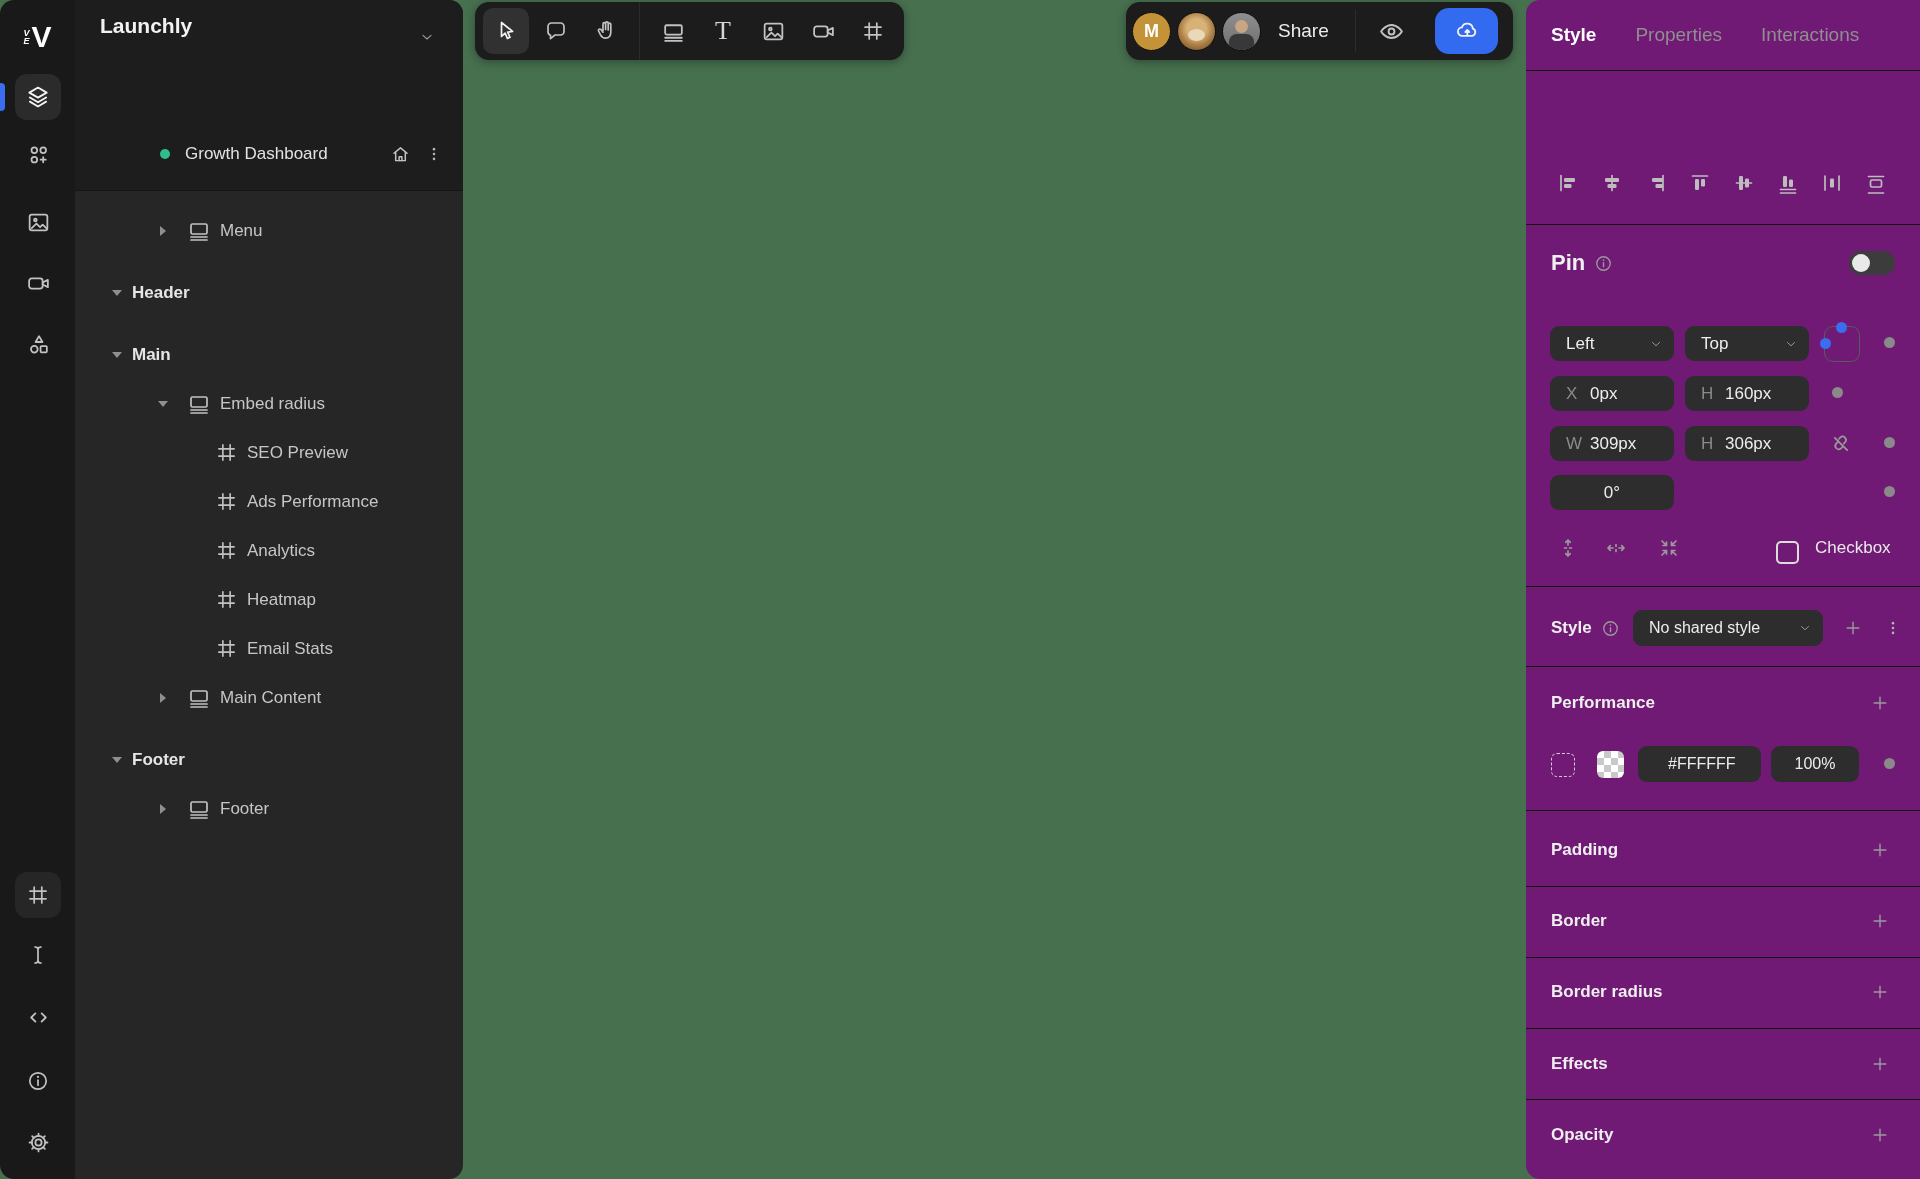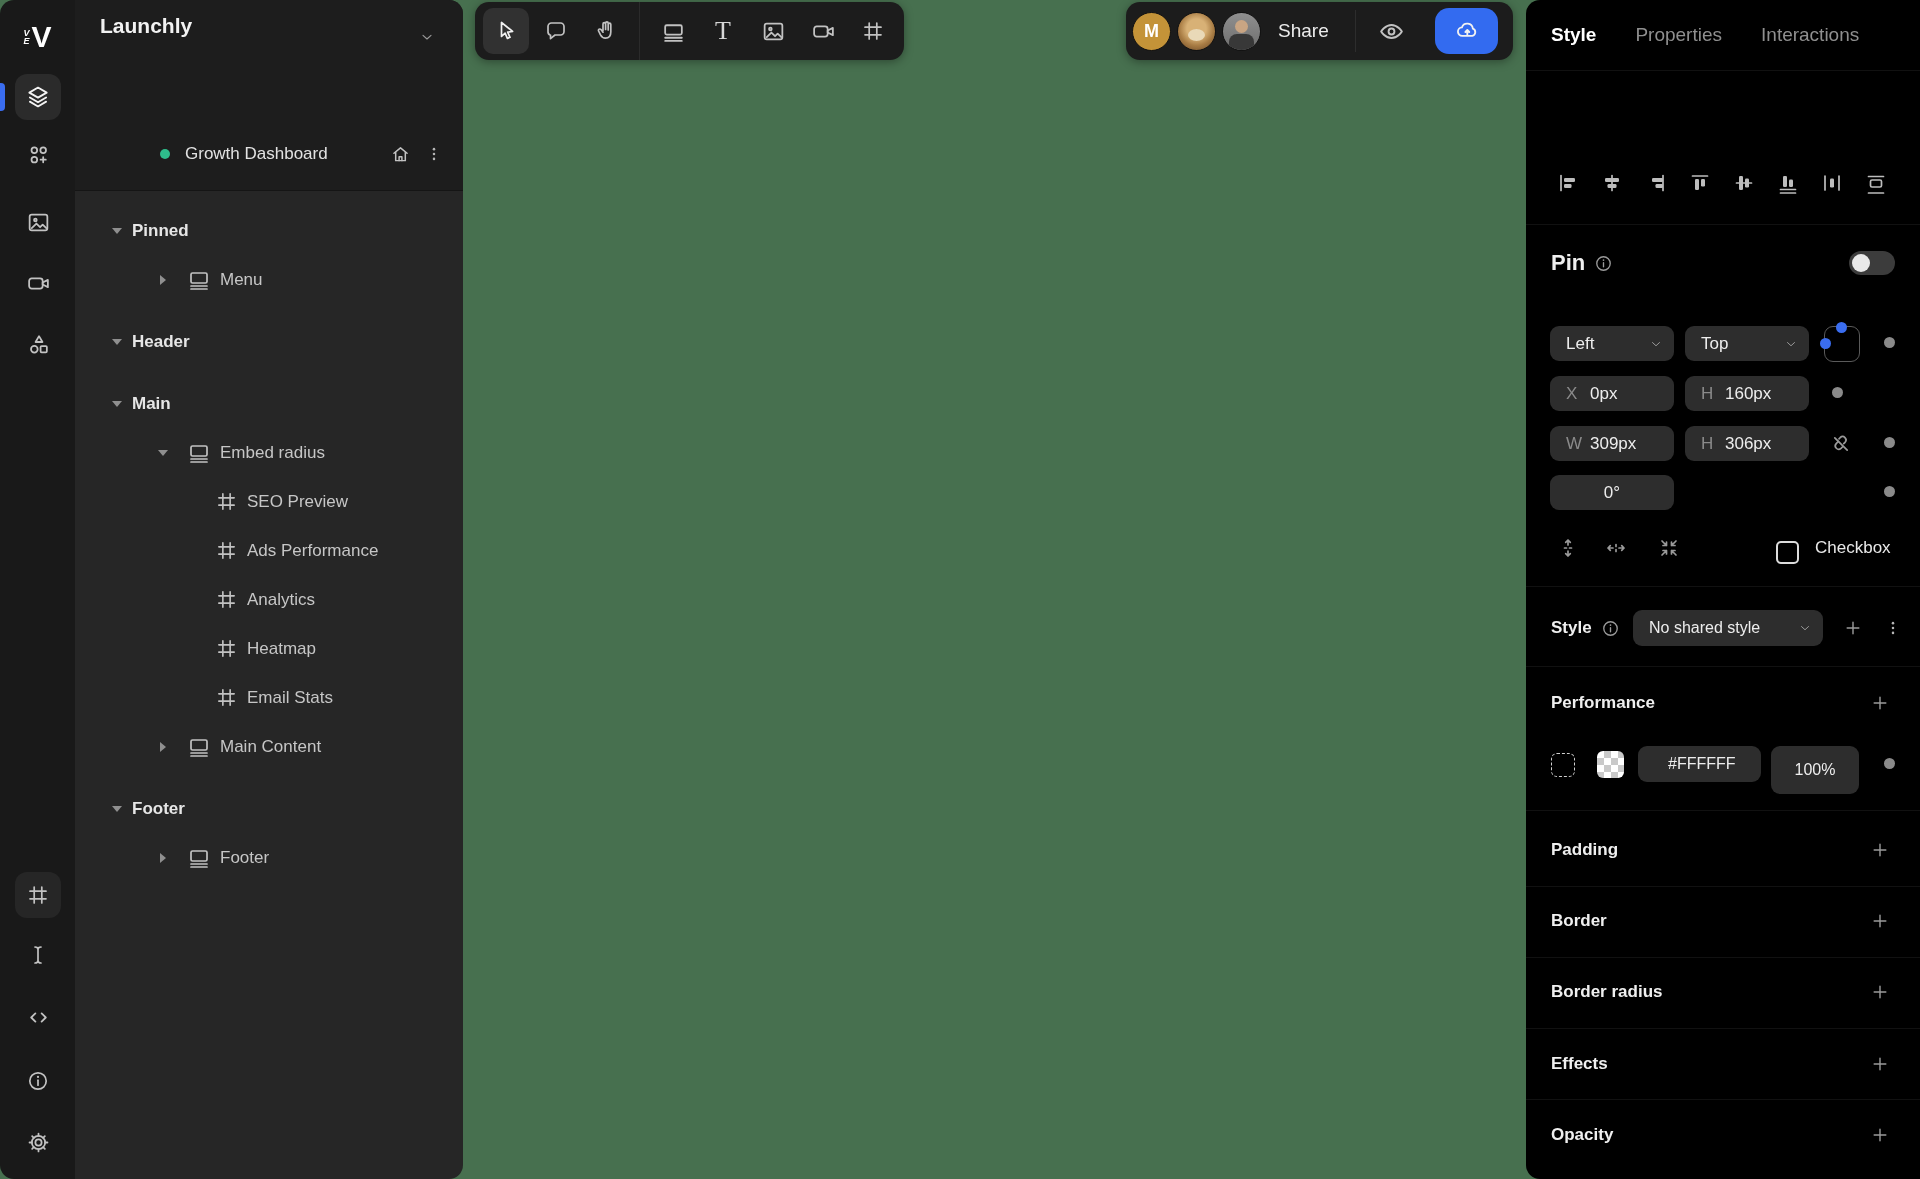--- a/index.html
+++ b/index.html
@@ -69,21 +69,21 @@
   .avatar.dog::after{content:"";position:absolute;left:10px;top:16px;width:17px;height:12px;border-radius:50%;background:#e9d9b8;}
   .avatar.person{background:linear-gradient(#8f8f8f,#6e6e6e);}
   .avatar.person::before{content:"";position:absolute;left:12px;top:7px;width:13px;height:13px;border-radius:50%;background:#c9a583;}
   .avatar.person::after{content:"";position:absolute;left:6px;top:21px;width:25px;height:16px;border-radius:8px 8px 0 0;background:#383838;}
   .share{margin-left:17px;font-size:19px;color:#ececec;cursor:pointer;}
   .cl-divider{width:1px;height:42px;background:#2d2d2d;margin-left:26px;}
   .eye-btn{margin-left:14px;width:44px;height:44px;display:flex;align-items:center;justify-content:center;cursor:pointer;}
   .publish{position:absolute;right:15px;top:6px;width:63px;height:46px;background:#336BF0;border-radius:14px;display:flex;align-items:center;justify-content:center;cursor:pointer;}
 
   
-  .insp{position:absolute;left:1526px;top:0;width:394px;height:1179px;background:#000000;border-radius:14px 0 0 14px;}
+  .insp{position:absolute;left:1526px;top:0;width:394px;height:1179px;background:#701a75;border-radius:14px 0 0 14px;}
   .insp .divider{position:absolute;left:0;right:0;height:1px;background:#111;}
   .insp-tabs{position:absolute;left:25px;top:24px;display:flex;gap:39px;font-size:19px;color:#8f8f8f;}
   .insp-tabs .tab{cursor:pointer}
   .insp-tabs .tab.active{color:#ffffff;font-weight:600;}
   .el-row{position:absolute;left:25px;right:20px;top:92px;height:42px;display:flex;align-items:center;}
   .el-label{margin-left:15px;font-size:17px;color:#e4e4e4;}
   .el-row .sp{flex:1}
   .align-row{position:absolute;left:30px;top:162px;height:42px;display:flex;align-items:center;gap:20px;}
   .align-row .icon-btn{width:24px;height:24px}
   .af{fill:#bdbdbd}
@@ -233,24 +233,20 @@
                 <circle cx="12" cy="5.5" r="1.7" fill="#b5b5b5"></circle>
                 <circle cx="12" cy="12" r="1.7" fill="#b5b5b5"></circle>
                 <circle cx="12" cy="18.5" r="1.7" fill="#b5b5b5"></circle>
               </svg>
           </span>
         </div>
       </div>
 
       <div class="layers-tree">
 
-        <div class="t-row lv0 group">
-          <span class="caret down"></span>
-          <span class="t-label">Pinned</span>
-        </div>
         <div class="t-row lv1">
           <span class="caret right"></span>
           <svg class="t-icon" width="24" height="24" viewBox="0 0 24 24">
               <rect class="ic" x="4" y="5" width="16" height="10" rx="1.5"></rect>
               <path class="ic" d="M4 18h16M4 21h16"></path>
             </svg>
           <span class="t-label">Menu</span>
         </div>
 
         <div class="t-row lv0 group gap">
@@ -581,21 +577,21 @@
         <svg width="20" height="20" viewBox="0 0 24 24">
             <path class="ic dim" d="M12 5v14M5 12h14"></path>
           </svg>
       </span>
     </div>
     <span class="dashed-sq"></span>
     <span class="checker"></span>
     <div class="pill" style="left:112px;top:746px;width:123px;height:36px;font-size:16px;">
       <span style="margin-left:30px">#FFFFFF</span>
     </div>
-    <div class="pill center" style="left:245px;top:746px;width:88px;height:48px;font-size:16px;">
+    <div class="pill center" style="left:245px;top:746px;width:88px;height:36px;font-size:16px;">
       <span>100%</span>
     </div>
     <span class="dot" style="left:358px;top:758px;"></span>
     <div class="divider" style="top:810px"></div>
 
     <div class="sec-head" style="top:829px">
       <span class="sec-title">Padding</span>
       <span class="sp"></span>
       <span class="icon-btn plus-btn">
         <svg width="20" height="20" viewBox="0 0 24 24">

